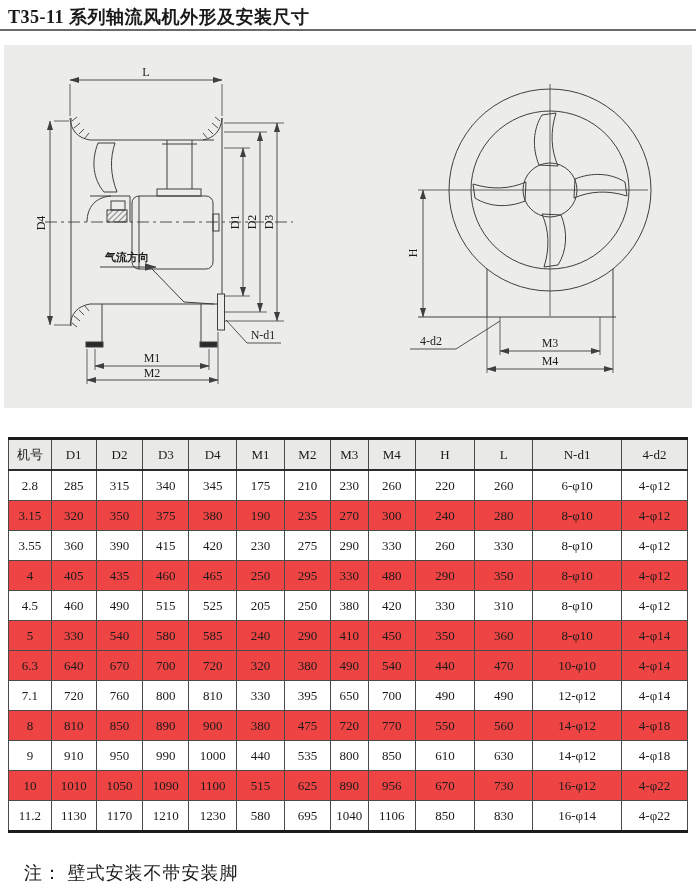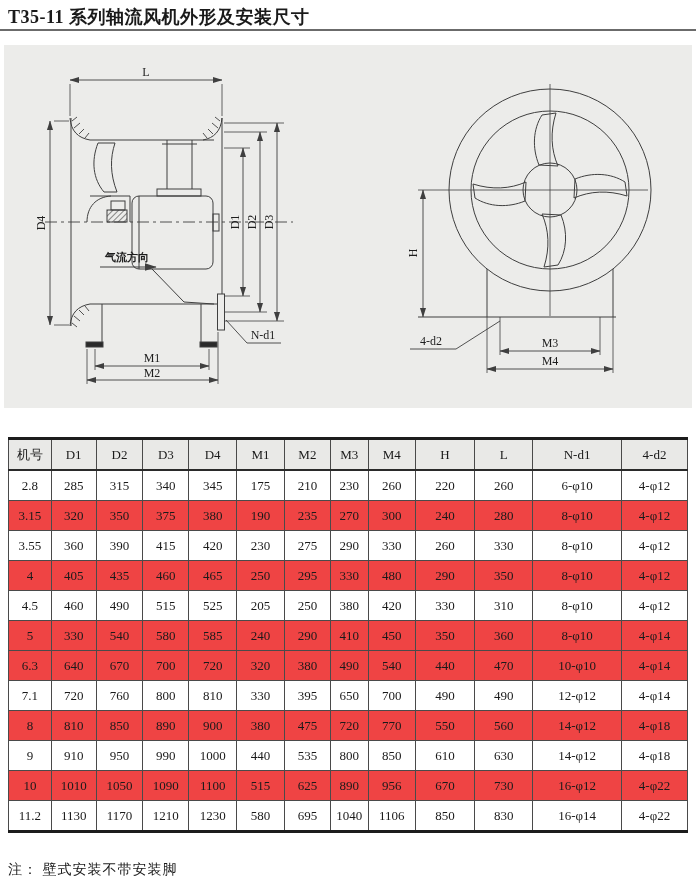--- a/index.html
+++ b/index.html
@@ -29,21 +29,21 @@
   }
   .dims-table th,.dims-table td{
     border:1px solid #4a4a4a;text-align:center;vertical-align:middle;
     height:27px;padding:1px 0;font-weight:normal;white-space:nowrap;
   }
   .dims-table{border-top:3px solid #1c1c1c;border-bottom:3px solid #1c1c1c;}
   .dims-table thead tr{background:#e9e9e7;}
   .dims-table thead th{border-bottom:2px solid #2a2a2a;}
   .dims-table tr.alt{background:#ef4444;}
   .footnote{
-    position:absolute;left:8px;top:861px;font-size:14px;letter-spacing:1px;
+    position:absolute;left:24px;top:861px;font-size:18px;letter-spacing:1px;
   }
 </style>
 </head>
 <body>
 
 <h1 class="page-title">T35-11 系列轴流风机外形及安装尺寸</h1>
 <div class="title-rule"></div>
 
 <div class="drawing-panel">
   <svg width="688" height="363" viewBox="4 45 688 363">

